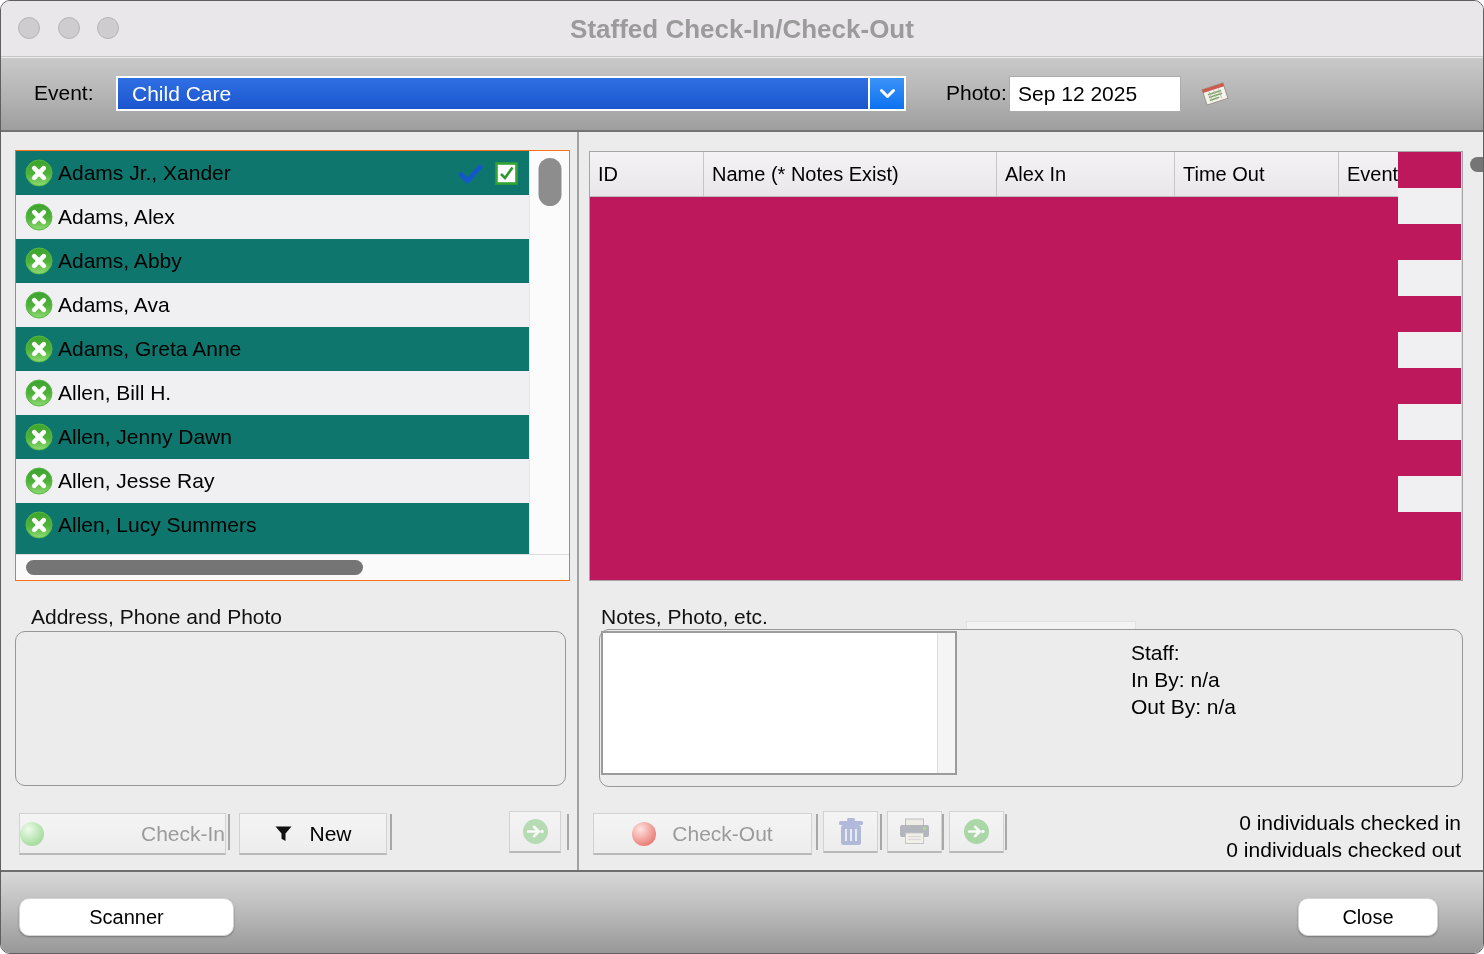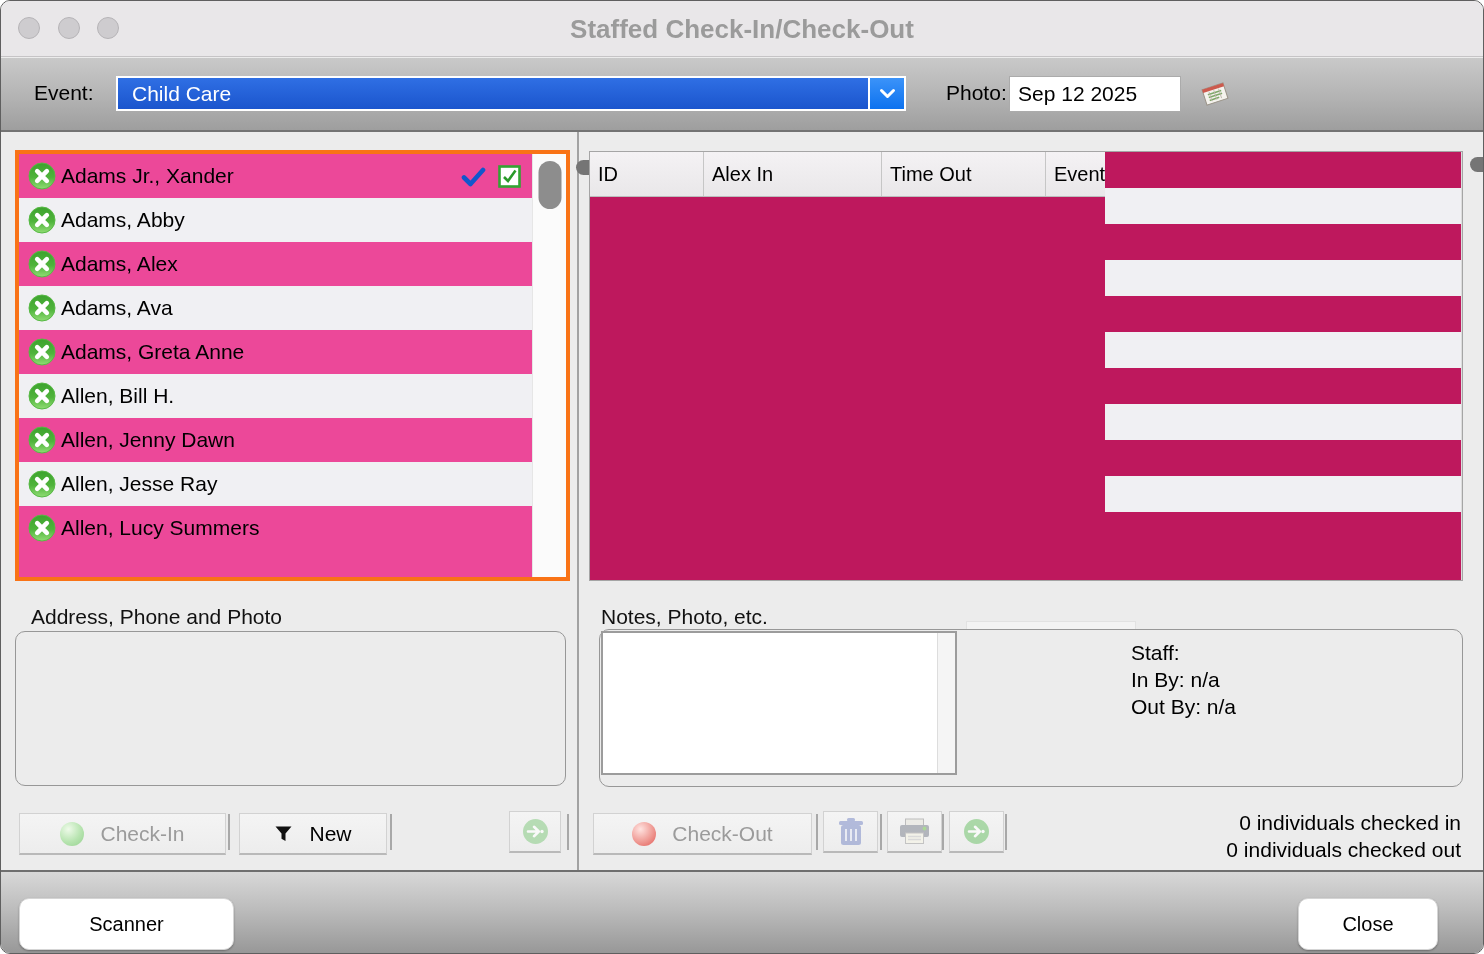--- a/index.html
+++ b/index.html
@@ -34,21 +34,21 @@
   .date-field { position:absolute; left:1008px; top:18px; width:172px; height:36px;
     background:#fff; border:1px solid #ababab; font-size:21px; padding:0 0 0 8px;
     font-family:"Liberation Sans", sans-serif; color:#000; }
   .date-icon { position:absolute; left:1198px; top:22px; }
 
   
   .divider { position:absolute; left:576px; top:131px; width:2px; height:738px; background:#a2a2a2; }
 
   
   .list-box { position:absolute; left:14px; top:149px; width:555px; height:431px;
-    background:#ec4899; border:4px solid #f97316; display:flex; }
+    background:#0f766e; border:1px solid #f97316; display:flex; flex-direction:column; }
   .list-main { flex:1; display:flex; overflow:hidden; }
   .list-rows { width:513px; }
   .list-row { height:44px; display:flex; align-items:center; padding-left:9px;
     font-size:21px; position:relative; }
   .list-row:nth-child(even) { background:#f0f0f3; }
   .row-icon { margin-right:5px; flex:0 0 auto; display:flex; }
   .row-check { position:absolute; right:46px; top:13px; display:flex; }
   .row-checkbox { position:absolute; right:11px; top:11px; display:flex; }
   .list-vscroll { flex:1; background:#fbfbfb; border-left:1px solid #e6e6e6; position:relative; }
   .v-thumb { position:absolute; top:7px; left:50%; transform:translateX(-50%);
@@ -88,40 +88,40 @@
   .tbl-vgutter { flex:1; background:#f7f7f7; border-left:1px solid #dddddd; }
   .tbl-hscroll { height:23px; background:#fafafa; border-top:1px solid #dedede; position:relative; }
   .h-thumb-right { left:8px; width:609px; top:4px; }
 
   
   .btn { position:absolute; background:linear-gradient(#f4f4f4,#ededed);
     border:1px solid #d2d2d2; border-bottom:2px solid #b9b9b9;
     display:flex; align-items:center; justify-content:center; gap:16px;
     font-size:21px; cursor:default; }
   .btn-disabled { color:#9b9b9b; }
-  .checkin-btn  { left:18px;  top:812px; width:207px; height:42px; }
+  .checkin-btn  { left:18px;  top:812px; width:207px; height:42px;justify-content:space-between; }
   .new-btn      { left:238px; top:812px; width:148px; height:42px; color:#000; }
   .arrow-btn-l  { left:508px; top:810px; width:52px;  height:42px; }
   .checkout-btn { left:592px; top:812px; width:219px; height:42px; }
   .trash-btn    { left:822px; top:810px; width:55px; height:42px; }
   .print-btn    { left:886px; top:810px; width:55px; height:42px; }
   .arrow-btn-r  { left:948px; top:810px; width:55px; height:42px; }
   .dim { opacity:.6; }
   .btn-sep { position:absolute; top:813px; width:2px; height:36px; background:#a8a8a8; }
   .ball { width:24px; height:24px; border-radius:50%; }
   .ball-green { background:radial-gradient(circle at 35% 30%, #eefae9, #b7e4b0 55%, #95d18f); }
   .ball-red   { background:radial-gradient(circle at 35% 30%, #ffe3e0, #ef9a94 55%, #e25a55); }
 
   .counts { position:absolute; right:22px; top:808px; text-align:right;
     font-size:21px; line-height:27px; color:#000; }
 
   
   .footer { position:absolute; left:0; top:869px; right:0; height:85px;
     background:linear-gradient(#d8d8d8,#bcbcbc 45%,#969696); border-top:2px solid #6f6f6f; }
-  .footer-btn { position:absolute; top:26px; height:52px; background:#fff; border:1px solid #d5d5d5;
+  .footer-btn { position:absolute; top:26px; height:38px; background:#fff; border:1px solid #d5d5d5;
     border-radius:10px; font-size:20px; color:#000; display:flex; align-items:center; justify-content:center;
     box-shadow:0 1px 2px rgba(0,0,0,.3); cursor:default; }
   .scanner-btn { left:18px; width:215px; }
   .close-btn { left:1297px; width:140px; }
   .hidden-defs { position:absolute; width:0; height:0; }
 </style>
 </head>
 <body>
 
 <svg class="hidden-defs" aria-hidden="true">
@@ -192,30 +192,30 @@
               </svg>
             </span>
           </div>
           <div class="list-row">
             <span class="row-icon">
               <svg width="28" height="28" viewBox="0 0 28 28">
                 <circle cx="14" cy="14" r="13" fill="url(#greenBall)" stroke="#57b944" stroke-width="1"></circle>
                 <path d="M9.2 9.2 L18.8 18.8 M18.8 9.2 L9.2 18.8" stroke="#fff" stroke-width="4.6" stroke-linecap="round"></path>
               </svg>
             </span>
+            <span class="row-name">Adams, Alex</span>
+          </div>
+          <div class="list-row">
+            <span class="row-icon">
+              <svg width="28" height="28" viewBox="0 0 28 28">
+                <circle cx="14" cy="14" r="13" fill="url(#greenBall)" stroke="#57b944" stroke-width="1"></circle>
+                <path d="M9.2 9.2 L18.8 18.8 M18.8 9.2 L9.2 18.8" stroke="#fff" stroke-width="4.6" stroke-linecap="round"></path>
+              </svg>
+            </span>
             <span class="row-name">Adams, Abby</span>
-          </div>
-          <div class="list-row">
-            <span class="row-icon">
-              <svg width="28" height="28" viewBox="0 0 28 28">
-                <circle cx="14" cy="14" r="13" fill="url(#greenBall)" stroke="#57b944" stroke-width="1"></circle>
-                <path d="M9.2 9.2 L18.8 18.8 M18.8 9.2 L9.2 18.8" stroke="#fff" stroke-width="4.6" stroke-linecap="round"></path>
-              </svg>
-            </span>
-            <span class="row-name">Adams, Alex</span>
           </div>
           <div class="list-row">
             <span class="row-icon">
               <svg width="28" height="28" viewBox="0 0 28 28">
                 <circle cx="14" cy="14" r="13" fill="url(#greenBall)" stroke="#57b944" stroke-width="1"></circle>
                 <path d="M9.2 9.2 L18.8 18.8 M18.8 9.2 L9.2 18.8" stroke="#fff" stroke-width="4.6" stroke-linecap="round"></path>
               </svg>
             </span>
             <span class="row-name">Adams, Ava</span>
           </div>
@@ -298,20 +298,21 @@
         <path d="M6 13.5 H15.5 M12 8.8 L16.8 13.5 L12 18.2" stroke="#fff" stroke-width="2.6" fill="none" stroke-linecap="round" stroke-linejoin="round"></path>
         <circle cx="20" cy="13.5" r="1.7" fill="#fff"></circle>
       </svg>
     </span>
   </div>
   <div class="btn-sep" style="left:566px"></div>
 
   <div class="table-box">
     <div class="tbl-header" id="tbl-header">
         <div class="th" style="width: 114px;">ID</div>
+        <div class="th" style="width: 293px;">Name (* Notes Exist)</div>
         <div class="th" style="width: 178px;">Alex In</div>
         <div class="th" style="width: 164px;">Time Out</div>
         <div class="th th-last">Event</div>
       </div>
     <div class="tbl-body">
       <div class="stripes" id="stripes">
           <div class="stripe"></div>
           <div class="stripe"></div>
           <div class="stripe"></div>
           <div class="stripe"></div>

